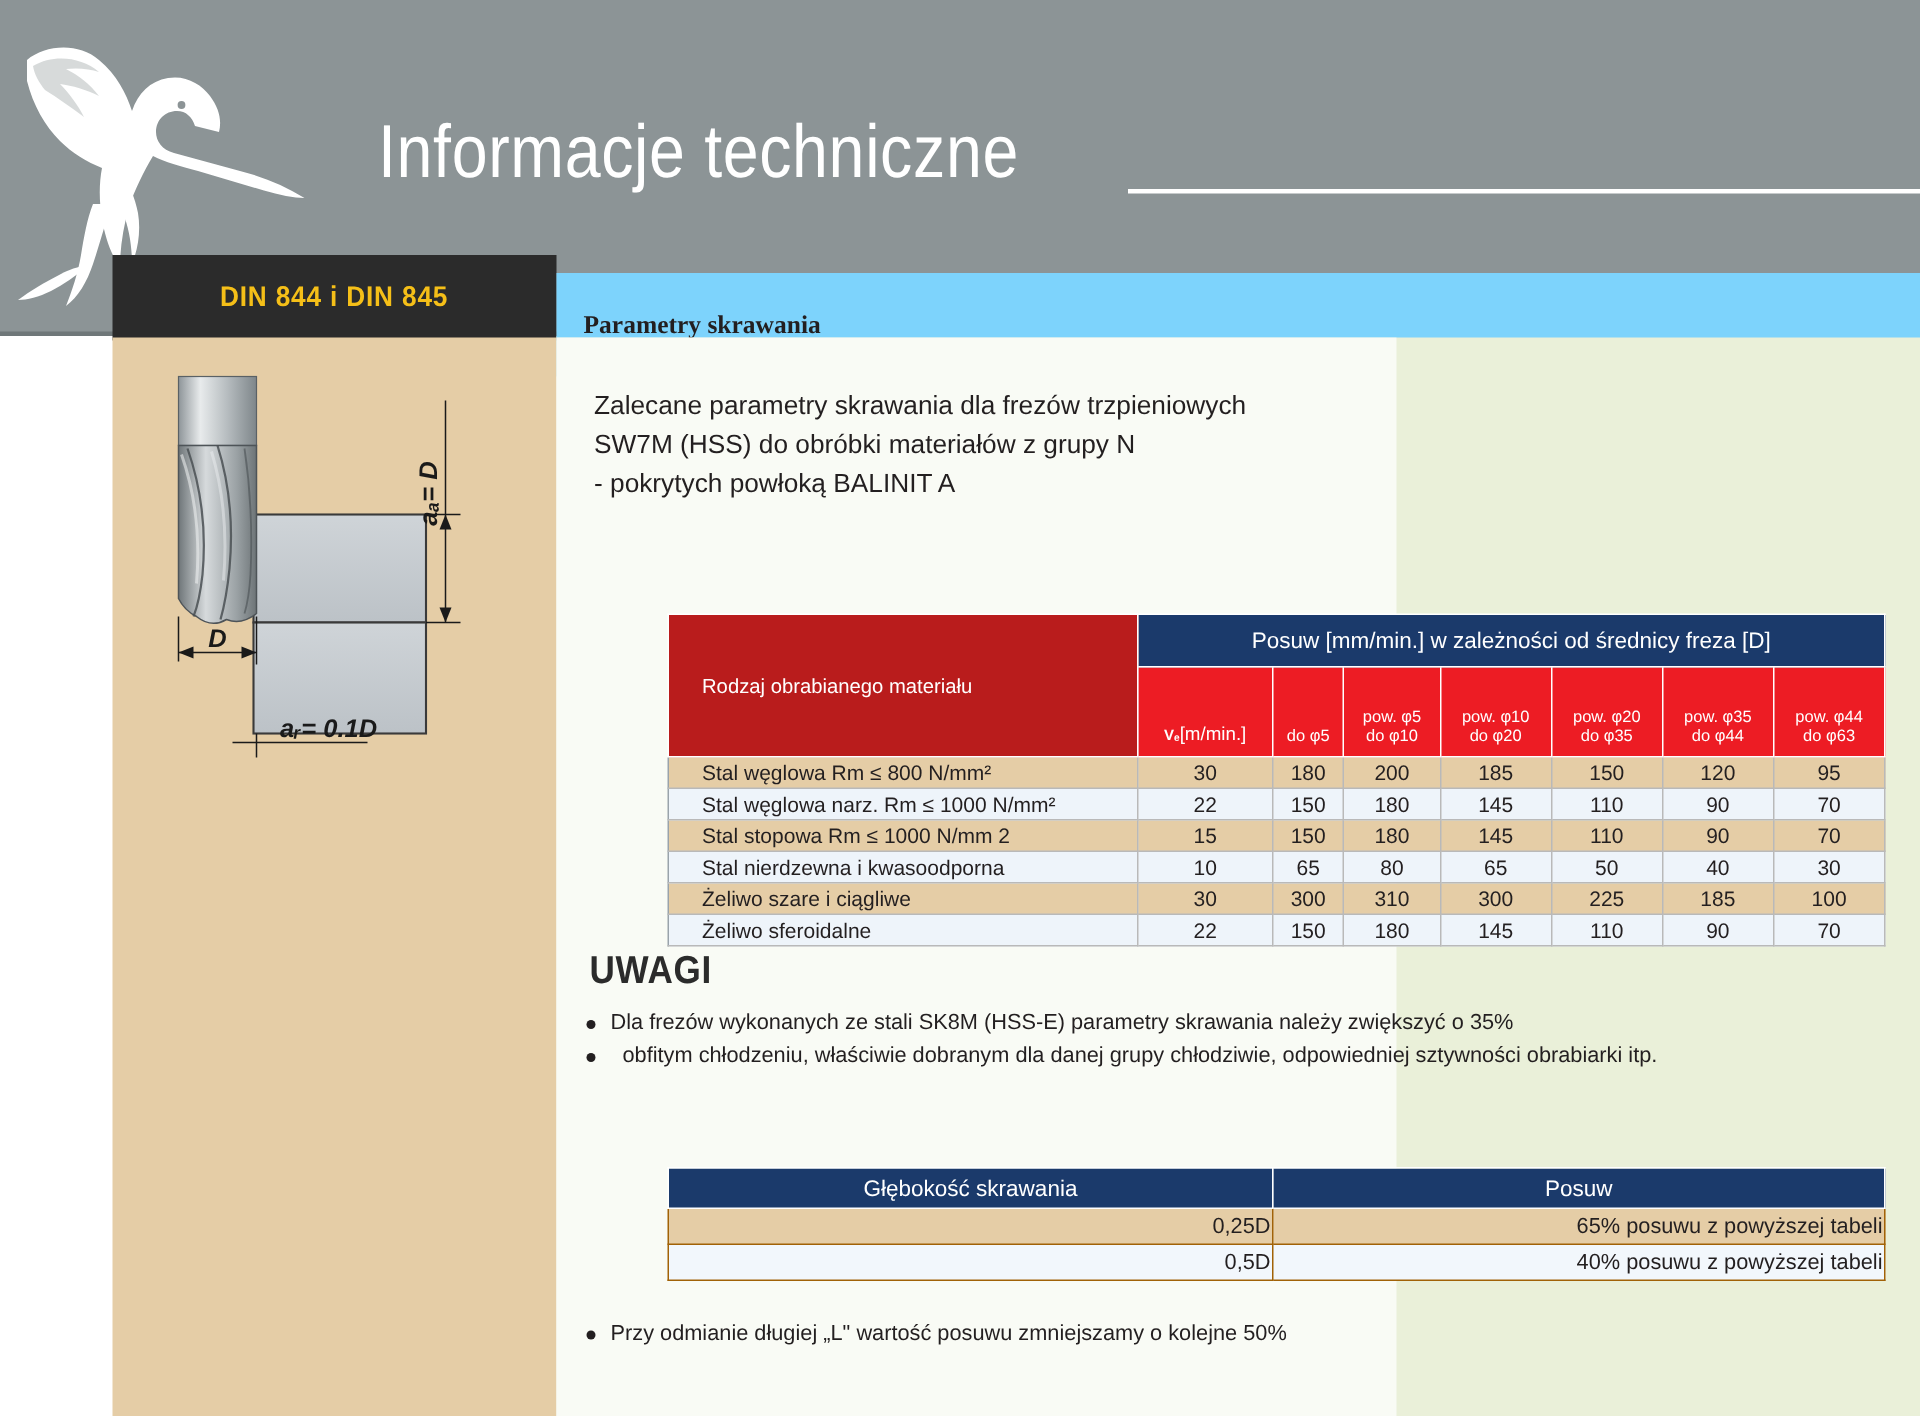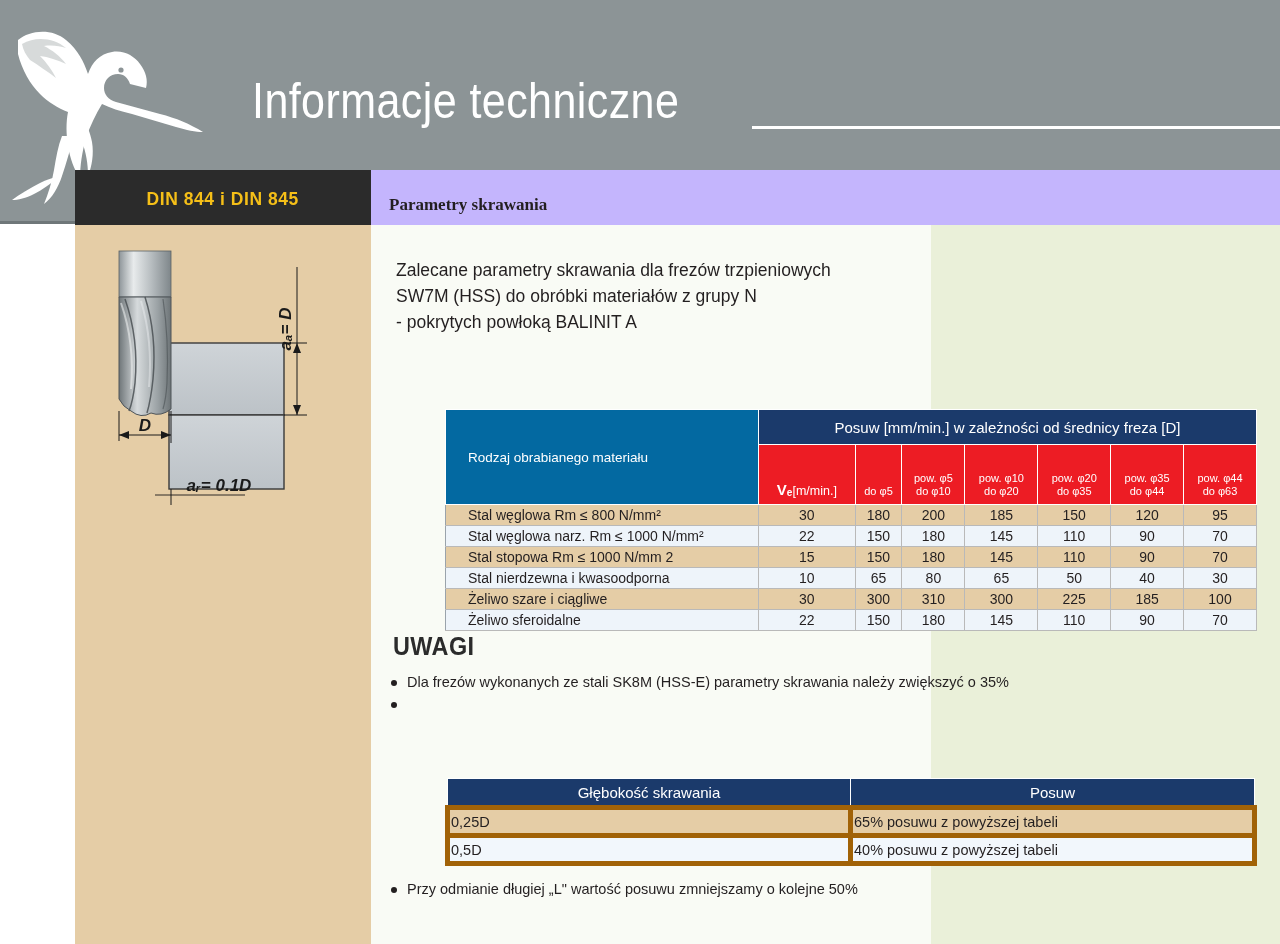--- a/index.html
+++ b/index.html
@@ -84,24 +84,24 @@
     color: #f5bf18;
     font-size: 19px;
     font-weight: bold;
     letter-spacing: 0.6px;
     font-family: "Liberation Sans Narrow", "Liberation Sans", sans-serif;
     transform: scaleX(0.92);
   }
   .param-band {
     position: absolute;
     left: 371px;
-    top: 170px;
+    top: 182px;
     width: 909px;
     height: 69px;
-    background: #c4b5fd;
+    background: #7dd3fc;
     display: flex;
     align-items: center;
   }
   .param-band-text {
     margin-left: 18px;
     color: #231f20;
     font-size: 17px;
     font-weight: bold;
     font-family: "Liberation Serif", serif;
   }
@@ -163,21 +163,21 @@
     width: 812px;
     border-collapse: collapse;
     font-family: "Liberation Sans Narrow", "Liberation Sans", sans-serif;
   }
   .main-table td, .main-table th {
     border: 1px solid #ffffff;
     padding: 0;
     margin: 0;
   }
   .mt-mat-head {
-    background: #0369a1;
+    background: #b91c1c;
     color: #ffffff;
     font-size: 13.5px;
     font-weight: normal;
     text-align: left;
     padding: 0 0 0 22px !important;
     width: 290px;
     height: 86px;
     vertical-align: middle;
   }
   .mt-top-head {
@@ -197,21 +197,21 @@
     height: 52px;
     text-align: center;
     vertical-align: bottom;
     padding-bottom: 7px !important;
     font-weight: normal;
   }
   .mt-sub.vc {
     font-size: 13px;
     vertical-align: bottom;
   }
-  .mt-sub .vc-main { font-weight: bold; font-size: 15px; }
+  .mt-sub .vc-main { font-weight: bold; font-size: 10px; }
   .mt-sub .vc-unit { font-size: 12.5px; margin-top: 15px; }
   .mt-sub .ln { display: block; }
   .mt-row-mat {
     text-align: left;
     padding: 0 0 0 22px !important;
     font-size: 14px;
     height: 20px;
     color: #231f20;
     white-space: nowrap;
   }
@@ -277,25 +277,25 @@
   .depth-table th {
     background: #1b3a6b;
     color: #ffffff;
     font-size: 15px;
     font-weight: normal;
     height: 24px;
     border: 1px solid #ffffff;
     text-align: center;
   }
   .depth-table td {
-    text-align: left;
+    text-align: right;
     font-size: 14.5px;
     height: 21px;
     color: #231f20;
-    border: 5px solid #a16207;
+    border: 1px solid #a16207;
   }
   .depth-table tr.odd td { background: #e5cda6; }
   .depth-table tr.even td { background: #f2f7fc; }
 
   .note-last {
     position: absolute;
     left: 14px;
     top: 655px;
     width: 860px;
   }
@@ -507,20 +507,21 @@
 
     <div class="uwagi-title">UWAGI</div>
 
     <div class="notes">
       <div class="note">
         <span class="bullet"></span>
         <span>Dla frezów wykonanych ze stali SK8M (HSS-E) parametry skrawania należy zwiększyć o 35%</span>
       </div>
       <div class="note">
         <span class="bullet"></span>
+        <span class="sub-line">obfitym chłodzeniu, właściwie dobranym dla danej grupy chłodziwie, odpowiedniej sztywności obrabiarki itp.</span>
       </div>
     </div>
 
     <table class="depth-table">
       <thead>
         <tr>
           <th style="width:400px">Głębokość skrawania</th>
           <th>Posuw</th>
         </tr>
       </thead>

